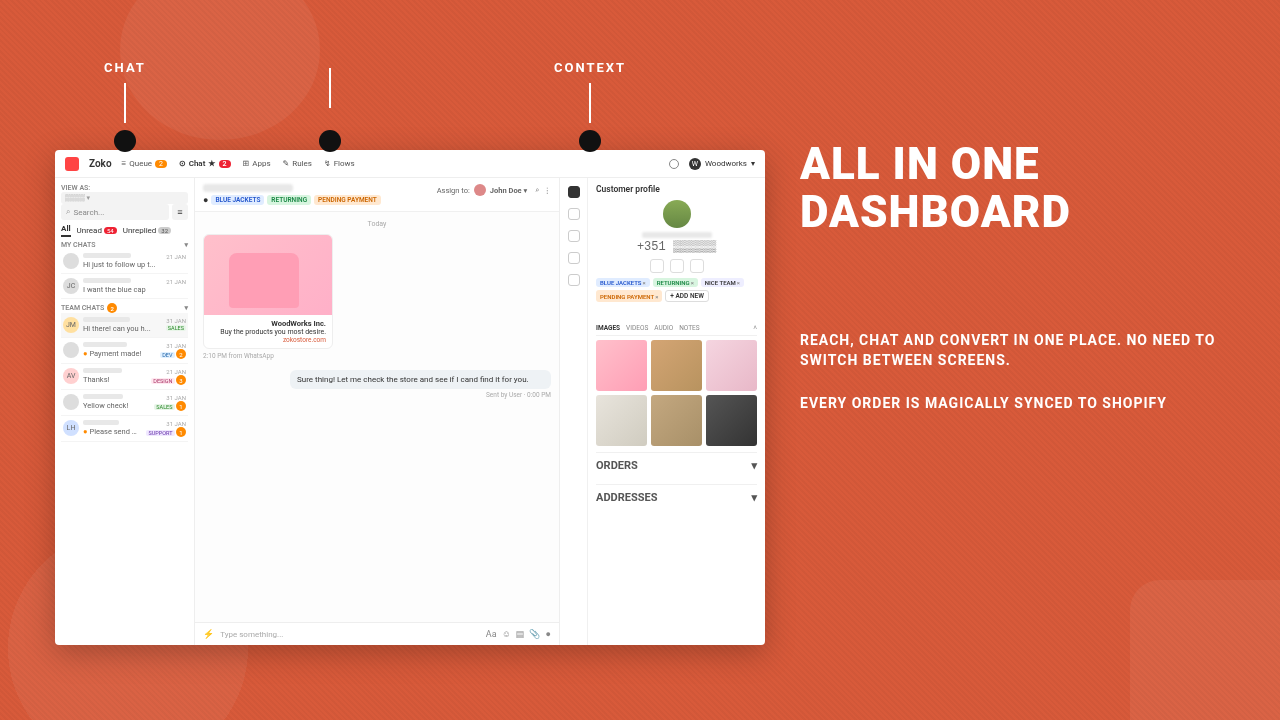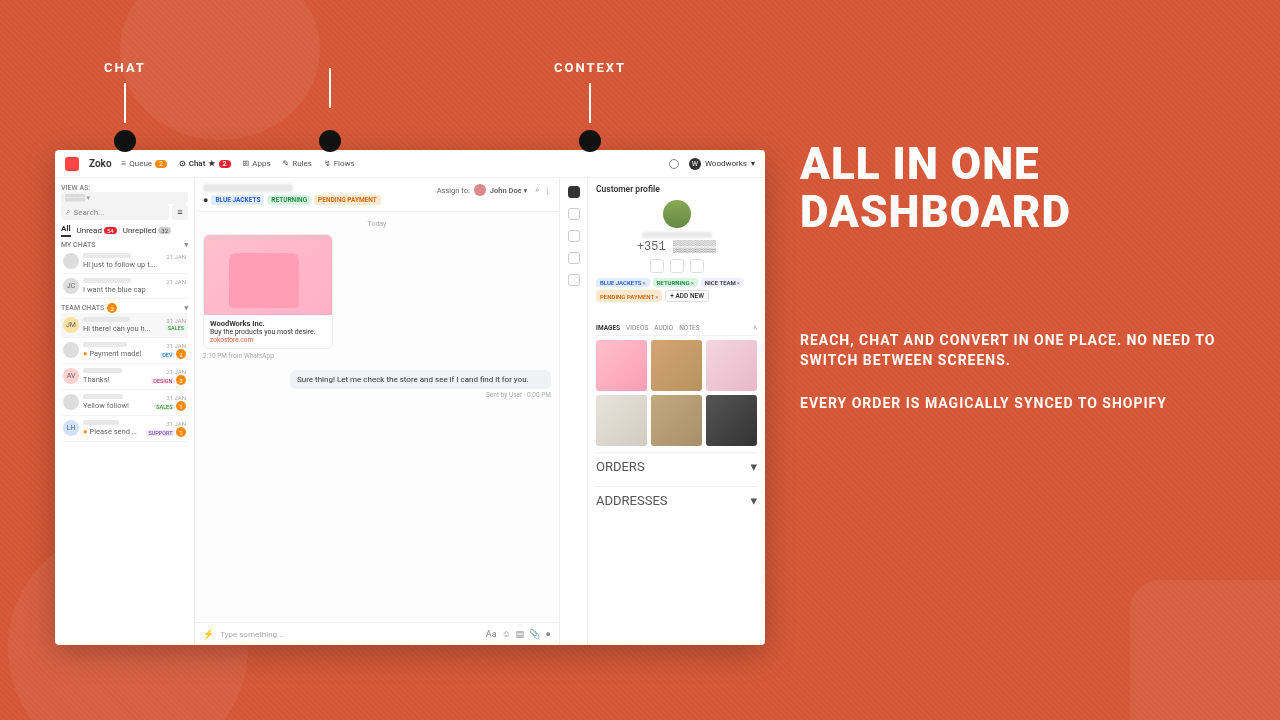--- a/index.html
+++ b/index.html
@@ -95,21 +95,21 @@
   .tags { display:flex; gap:3px; margin-top:3px;}
   .tag { font-size:6.5px; padding:1px 4px; border-radius:3px; font-weight:600;}
   .tag.blue{background:#e0ecff;color:#2255cc;}
   .tag.green{background:#d8f5e0;color:#1a8844;}
   .tag.orange{background:#ffe8d0;color:#cc6600;}
   .assign { margin-left:auto; display:flex; align-items:center; gap:4px; font-size:7.5px; color:#666;}
   .assign .av{width:12px;height:12px;border-radius:50%;background:#d88;}
   .thread-body { flex:1; padding:8px; overflow:hidden; background:#fdfdfd;}
   .daylabel { text-align:center; font-size:7px; color:#aaa; margin-bottom:6px;}
   .bubble-in { background:#fff; border:1px solid #eee; border-radius:6px; padding:5px 7px; font-size:8px; max-width:80%; margin-bottom:4px;}
-  .imgcard { width:130px; border:1px solid #eee; border-radius:6px; overflow:hidden; background:#fff;}
+  .imgcard { width:130px; border:1px solid #eee; border-radius:6px; overflow:hidden; background:#fff;text-align:right;}
   .imgcard .img { height:80px; background:linear-gradient(135deg,#ffc0cb,#ffb0c8); position:relative;}
   .chair { position:absolute; left:25px; top:18px; width:70px; height:55px; background:#ff9eb5; border-radius:8px 8px 4px 4px;}
   .imgcard .cap { padding:4px 6px; font-size:7px;}
   .imgcard .cap strong{display:block;font-size:7.5px;}
   .imgcard .cap a{color:#d85a3a;font-size:6.5px;}
   .ts { font-size:6.5px; color:#aaa; margin-top:3px;}
   .bubble-out { background:#eef2f5; border-radius:6px; padding:5px 7px; font-size:8px; max-width:75%; margin-left:auto; margin-top:10px;}
   .sentby { text-align:right; font-size:6.5px; color:#aaa; margin-top:2px;}
   .composer { border-top:1px solid #eee; padding:6px 8px; display:flex; align-items:center; gap:6px;}
   .composer .inp { flex:1; font-size:8px; color:#aaa;}
@@ -133,21 +133,21 @@
   .mediatabs{display:flex;gap:6px;font-size:6.5px;color:#888;border-bottom:1px solid #f0f0f0;padding-bottom:3px;margin-bottom:4px;}
   .mediatabs .active{color:#333;font-weight:700;}
   .thumbgrid{display:grid;grid-template-columns:repeat(3,1fr);gap:4px;}
   .thumb{aspect-ratio:1;border-radius:3px;}
   .t1{background:linear-gradient(135deg,#ffc0cb,#ff9eb5);}
   .t2{background:linear-gradient(135deg,#d4a574,#b8935f);}
   .t3{background:linear-gradient(135deg,#f5d5e0,#e8b8c8);}
   .t4{background:linear-gradient(135deg,#e8e4dc,#d0ccc0);}
   .t5{background:linear-gradient(135deg,#c4a880,#a89068);}
   .t6{background:linear-gradient(135deg,#555,#333);}
-  .accordion{font-size:13px;font-weight:400;padding:6px 0;border-top:1px solid #f0f0f0;margin-top:6px;display:flex;justify-content:space-between;color:#555;text-align:right;}
+  .accordion{font-size:11px;font-weight:700;padding:6px 0;border-top:1px solid #f0f0f0;margin-top:6px;display:flex;justify-content:space-between;color:#555;text-align:right;}
 
   .blob1{position:absolute;top:-40px;left:120px;width:200px;height:180px;background:rgba(255,255,255,0.06);border-radius:50%;}
   .blob2{position:absolute;bottom:-40px;right:-30px;width:180px;height:180px;background:rgba(255,255,255,0.06);border-radius:30px;}
 </style>
 </head>
 <body>
 
 <div class="noise-bg"></div>
 <div class="blob1"></div>
 <div class="blob2"></div>
@@ -260,21 +260,21 @@
           <div class="body">
               <div class="name"></div>
               <div class="msg">Thanks!</div>
             </div>
           <div class="meta"><span>21 JAN</span><br><span class="tag-sm tag-design">DESIGN</span> <span class="cnt-o">3</span></div>
         </div>
         <div class="chatrow">
           <div class="avc"></div>
           <div class="body">
               <div class="name"></div>
-              <div class="msg">Yellow follow!</div>
+              <div class="msg">Yellow check!</div>
             </div>
           <div class="meta"><span>31 JAN</span><br><span class="tag-sm tag-sales">SALES</span> <span class="cnt-o">1</span></div>
         </div>
         <div class="chatrow">
           <div class="avc" style="background:#d0e0ff">LH</div>
           <div class="body">
               <div class="name"></div>
               <div class="msg"><span style="color:#ff8a00">●</span> <span>Please send me t...</span></div>
             </div>
           <div class="meta"><span>31 JAN</span><br><span class="tag-sm tag-support">SUPPORT</span> <span class="cnt-o">1</span></div>

